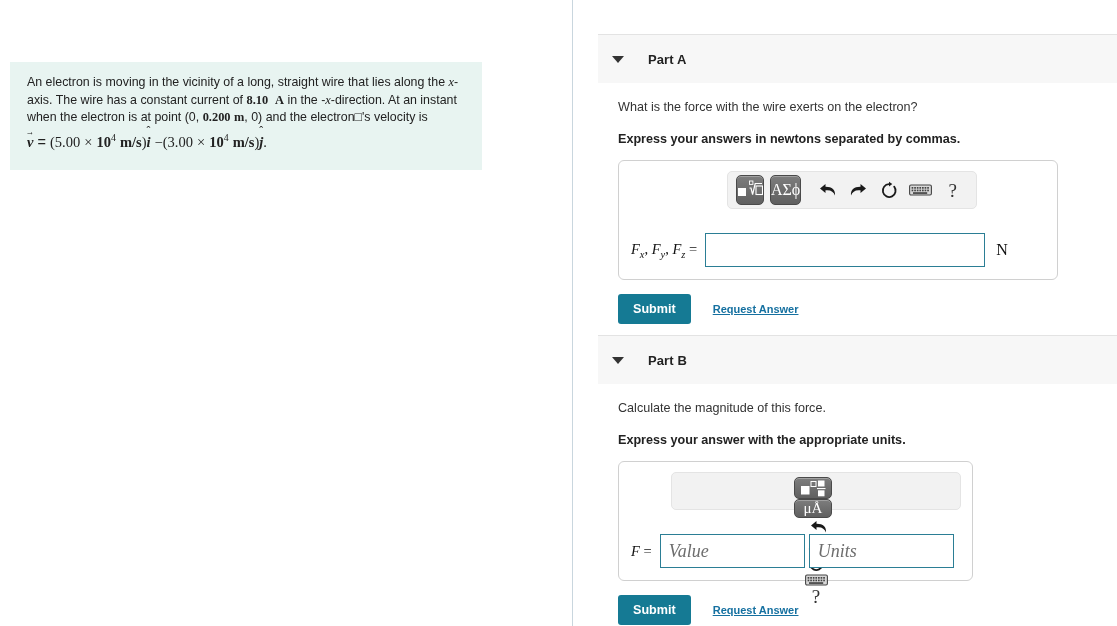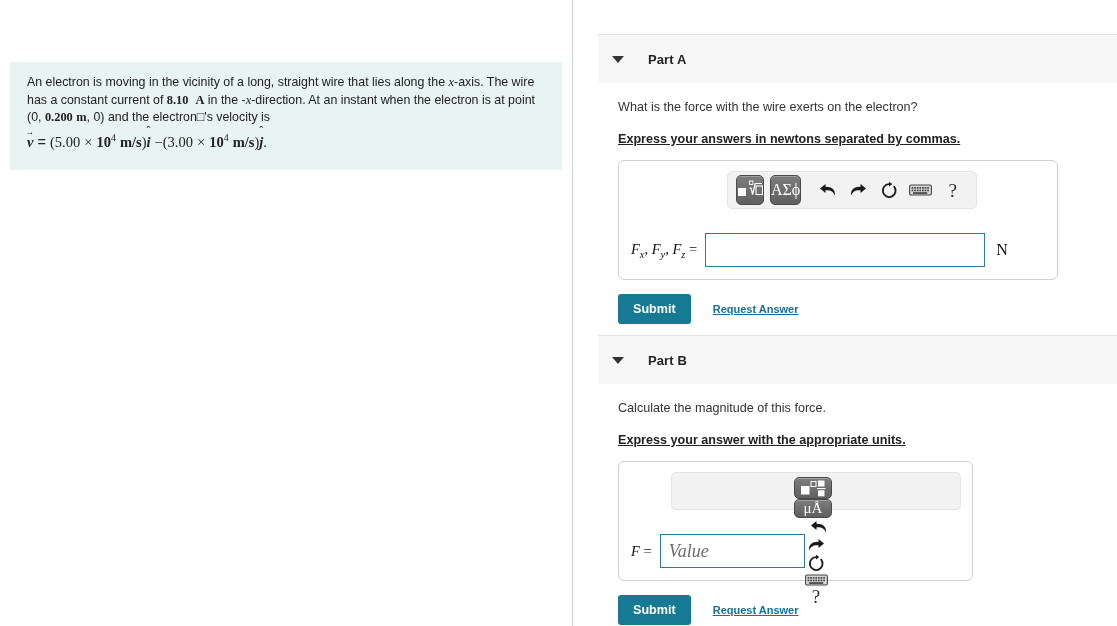--- a/index.html
+++ b/index.html
@@ -20,21 +20,21 @@
   #left-pane {
     position: absolute;
     left: 0; top: 0;
     width: 573px; height: 626px;
     background: #ffffff;
     border-right: 1px solid #c9d6de;
   }
   #problem-box {
     position: absolute;
     left: 10px; top: 62px;
-    width: 552px;
+    width: 472px;
     padding: 12px 14px 16px 17px;
     background: #e8f4f1;
     color: #222;
   }
   #problem-text {
     font-size: 12.4px;
     line-height: 1.42;
     color: #222;
   }
   .mi  { font-family: "Liberation Serif", serif; font-style: italic; }
@@ -100,21 +100,20 @@
   .question {
     font-size: 12.6px;
     color: #333;
     margin: 0 0 18px 0;
   }
   .instruction {
     font-size: 12.6px;
     font-weight: bold;
     color: #222;
     margin: 0 0 14px 0;
-    text-decoration: underline;
   }
 
   
   .answer-card {
     border: 1px solid #d0d0d0;
     border-radius: 6px;
     background: #ffffff;
     padding: 10px 12px 12px 12px;
   }
 
@@ -381,20 +380,21 @@
             </svg>
           </div>
           <div class="tb-icon">
             <span class="q">?</span>
           </div>
         </div>
 
         <div class="ans-row">
           <span class="ans-label"><span class="mi">F</span> <span>=</span></span>
           <input class="ans-input" style="width: 145px;" type="text" placeholder="Value">
+          <input class="ans-input" style="width: 145px; margin-left: 4px;" type="text" placeholder="Units">
         </div>
       </div>
 
       <div class="submit-row">
         <button class="submit-btn">Submit</button>
         <a class="req-link">Request Answer</a>
       </div>
     </div>
 
   </div>

